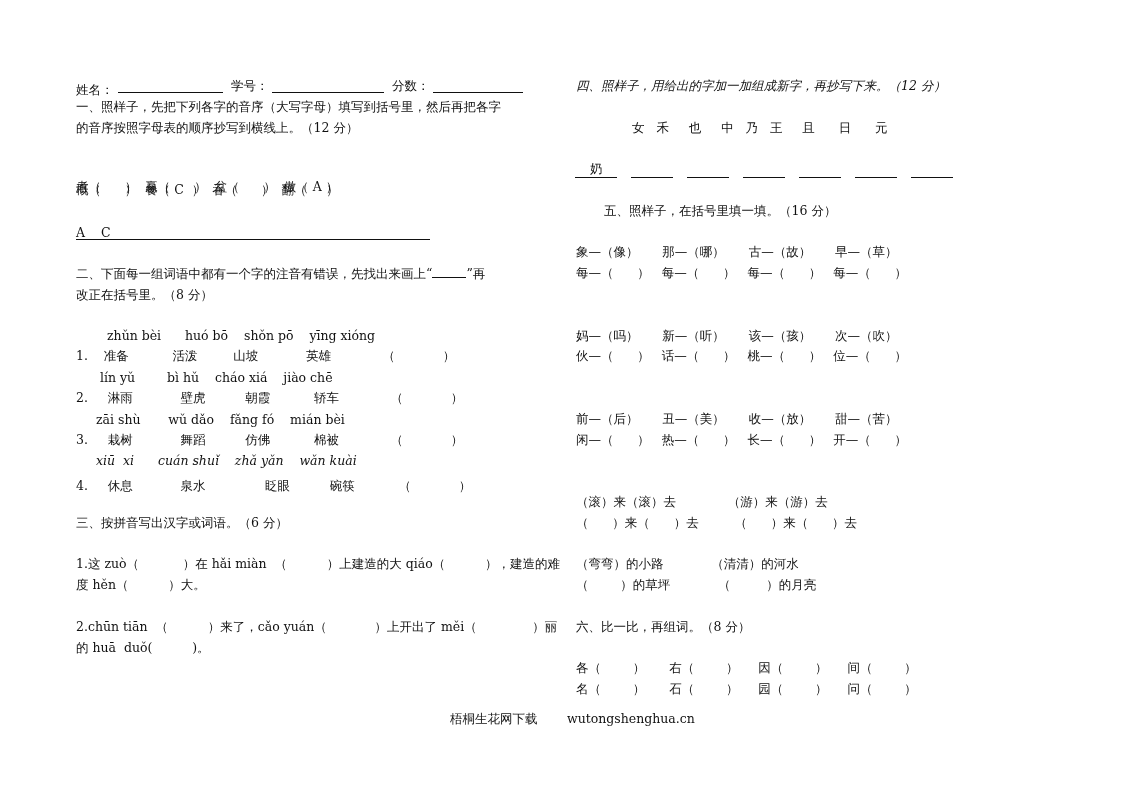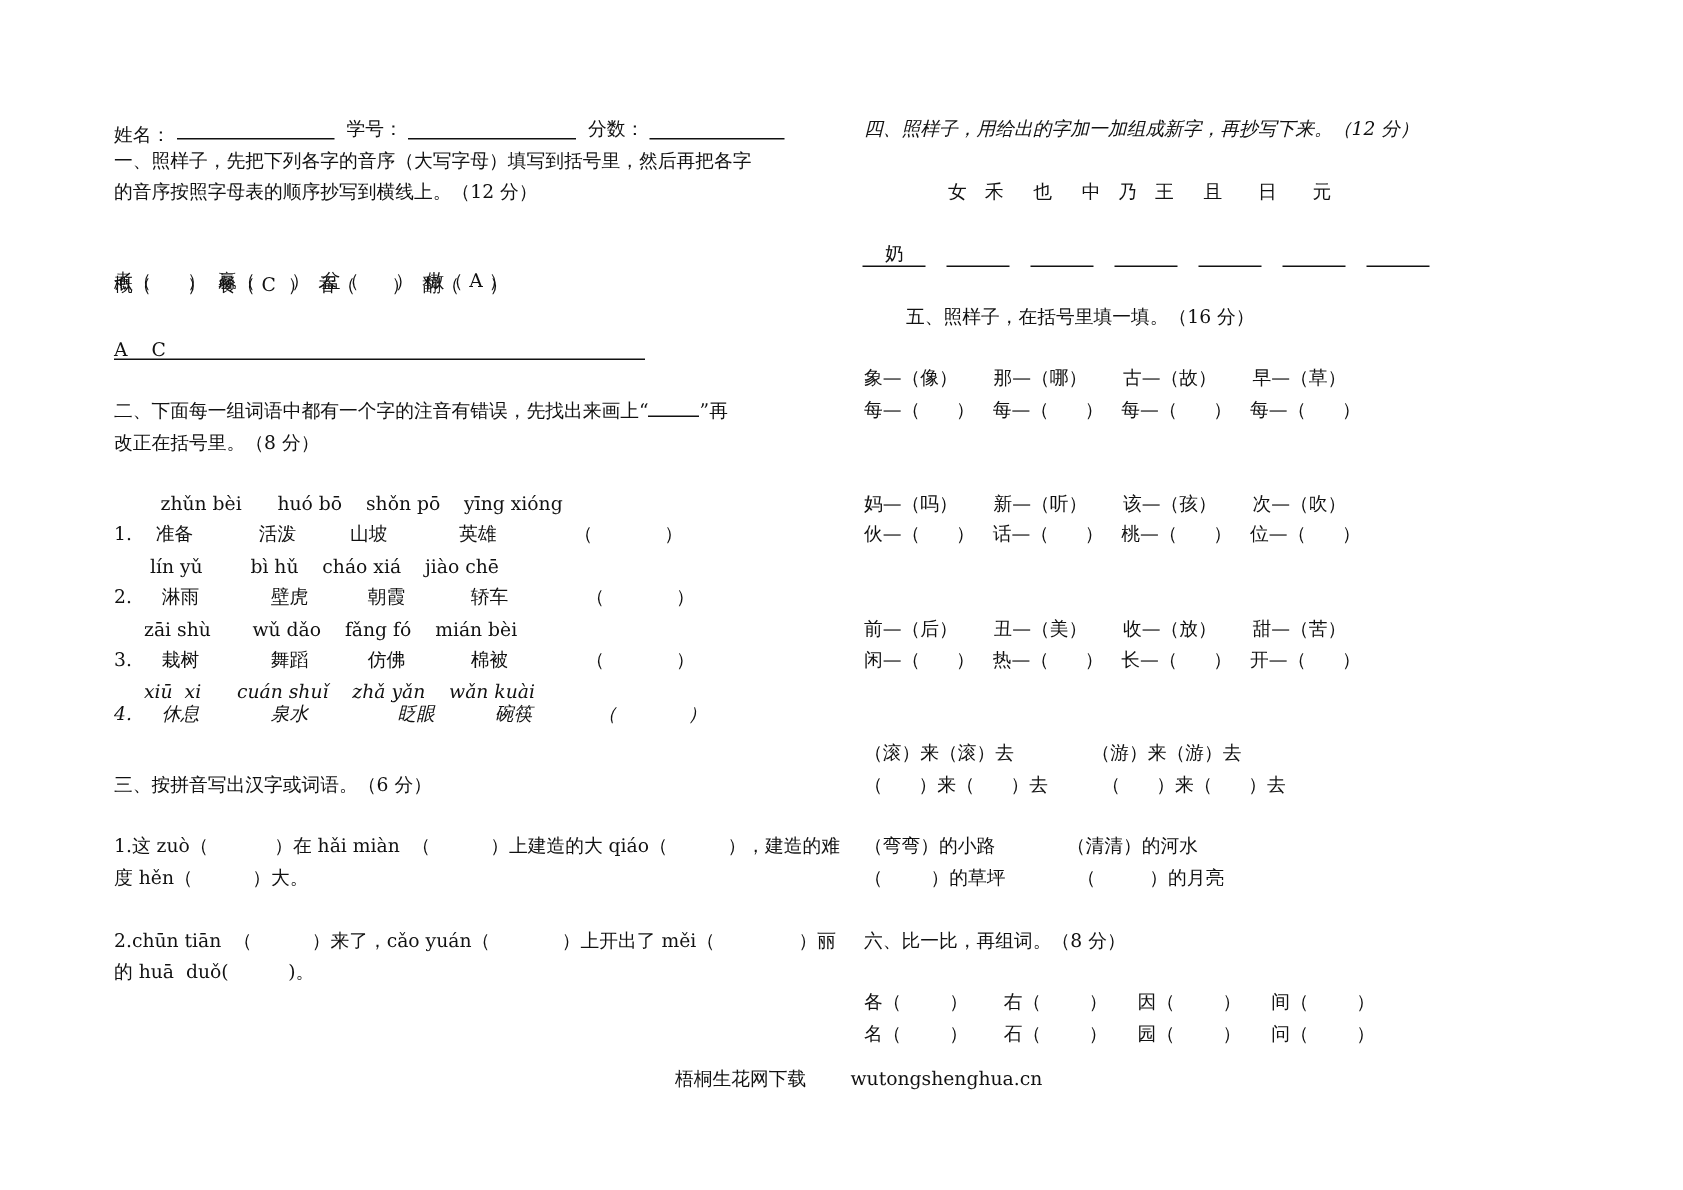--- a/index.html
+++ b/index.html
@@ -29,21 +29,21 @@
 <div class="t" style="left:76px;top:266px;"><span>二、下面每一组词语中都有一个字的注音有错误，先找出来画上“</span><span class="blank" style="width:34px;"></span><span>”再</span></div>
 <div class="t" style="left:76px;top:287px;">改正在括号里。（8 分）</div>
 
 <div class="t" style="left:90px;top:328px;margin-left:17px;">zhǔn bèi      huó bō    shǒn pō    yīng xióng</div>
 <div class="t" style="left:76px;top:348px;">1.    准备           活泼         山坡            英雄             （            ）</div>
 <div class="t" style="left:100px;top:370px;">lín yǔ        bì hǔ    cháo xiá    jiào chē</div>
 <div class="t" style="left:76px;top:390px;">2.     淋雨            壁虎          朝霞           轿车             （            ）</div>
 <div class="t" style="left:96px;top:412px;">zāi shù       wǔ dǎo    fǎng fó    mián bèi</div>
 <div class="t" style="left:76px;top:432px;">3.     栽树            舞蹈          仿佛           棉被             （            ）</div>
 <div class="t" style="left:96px;top:453px;font-style:italic;">xiū  xi      cuán shuǐ    zhǎ yǎn    wǎn kuài</div>
-<div class="t" style="left:76px;top:468px;font-style:italic;">4.     休息            泉水               眨眼          碗筷           （            ）</div>
+<div class="t" style="left:76px;top:478px;">4.     休息            泉水               眨眼          碗筷           （            ）</div>
 
 <div class="t" style="left:76px;top:515px;">三、按拼音写出汉字或词语。（6 分）</div>
 <div class="t" style="left:76px;top:556px;">1.这 zuò（           ）在 hǎi miàn  （          ）上建造的大 qiáo（          ），建造的难</div>
 <div class="t" style="left:76px;top:577px;">度 hěn（          ）大。</div>
 <div class="t" style="left:76px;top:619px;">2.chūn tiān  （          ）来了，cǎo yuán（            ）上开出了 měi（              ）丽</div>
 <div class="t" style="left:76px;top:640px;">的 huā  duǒ(          )。</div>
 
 <div class="t" style="left:576px;top:78px;font-style:italic;">四、照样子，用给出的字加一加组成新字，再抄写下来。（12 分）</div>
 <div class="t" style="left:632px;top:120px;">女   禾     也     中   乃   王     且      日      元</div>
 <div class="t" style="left:590px;top:161px;">奶</div>

